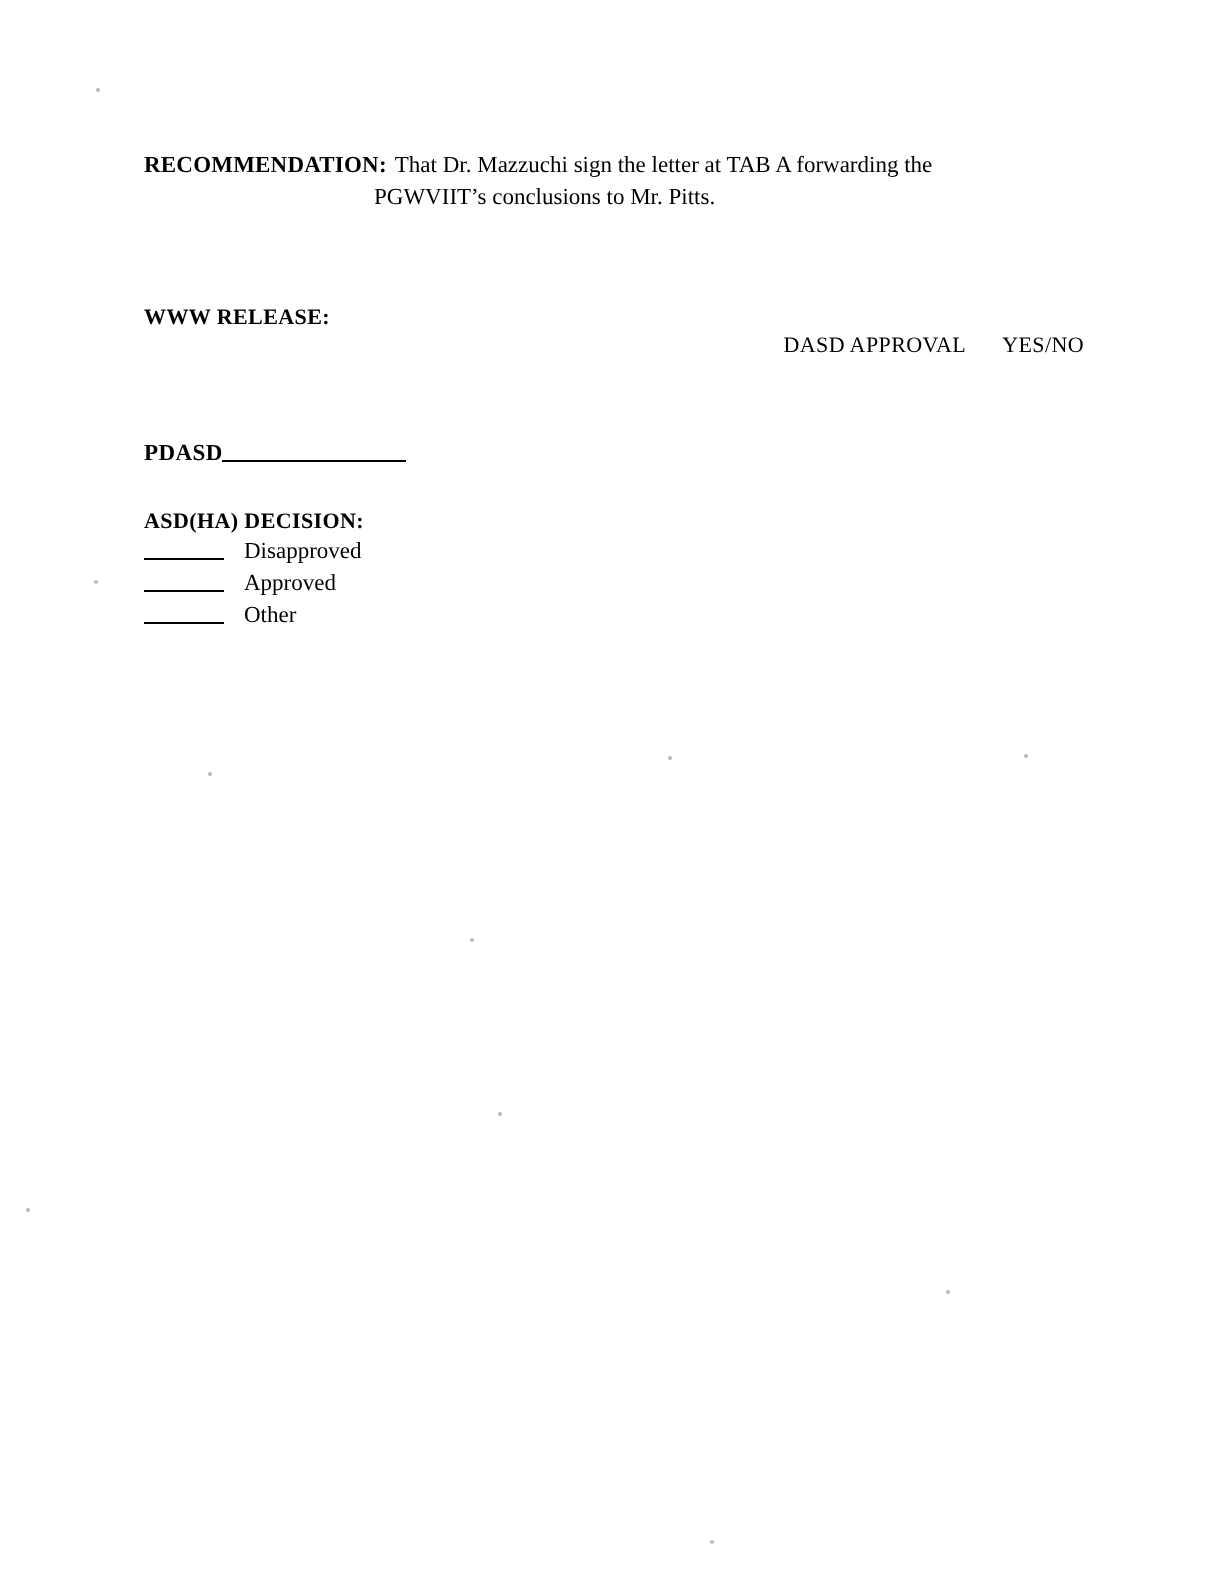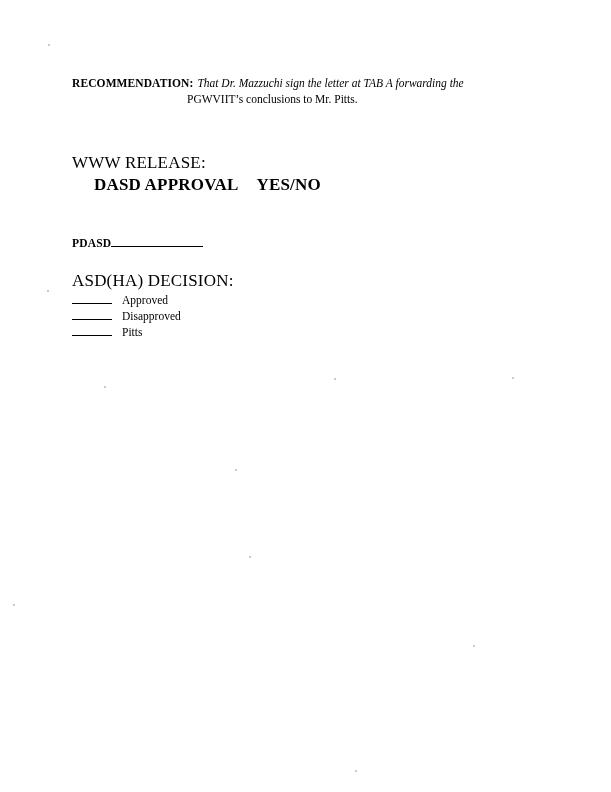--- a/index.html
+++ b/index.html
@@ -47,42 +47,42 @@
     font-size: 11.5px;
     line-height: 15px;
   }
   .rec-label {
     font-weight: bold;
     white-space: nowrap;
     letter-spacing: 0.1px;
   }
   .rec-text {
     margin-left: 4px;
-    font-style: italic;
   }
   .rec-text-2 {
     margin-left: 115px;
     font-size: 11.5px;
     line-height: 15px;
     margin-top: 1px;
   }
   .section-head {
-    font-weight: normal;
-    font-size: 17px;
+    font-weight: bold;
+    font-size: 11px;
     letter-spacing: 0.2px;
   }
   .spacer-lg { height: 46px; }
   .spacer-md { height: 22px; }
   .spacer-sm { height: 18px; }
   .indent-1 {
     margin-left: 22px;
-    font-weight: bold;
-    font-size: 17px;
+    font-weight: normal;
+    font-size: 11px;
     letter-spacing: 0.2px;
     margin-top: 2px;
+    text-align: right;
   }
   .dasd-gap { display: inline-block; width: 18px; }
   .coord-row {
     font-size: 11.5px;
     font-weight: bold;
     display: flex;
     align-items: flex-end;
     margin-top: 2px;
   }
   .coord-label {
@@ -161,26 +161,26 @@
         <span class="rule rule-pdasd"></span>
       </div>
     </div>
 
     <div class="spacer-md"></div>
 
     <div class="block">
       <div class="section-head">ASD(HA) DECISION:</div>
       <div class="decision-row">
         <span class="blank-short"></span>
+        <span class="decision-text">Disapproved</span>
+      </div>
+      <div class="decision-row">
+        <span class="blank-short"></span>
         <span class="decision-text">Approved</span>
       </div>
       <div class="decision-row">
         <span class="blank-short"></span>
-        <span class="decision-text">Disapproved</span>
-      </div>
-      <div class="decision-row">
-        <span class="blank-short"></span>
-        <span class="decision-text">Pitts</span>
+        <span class="decision-text">Other</span>
       </div>
     </div>
 
   </div>
 </div>
 
 </body></html>

